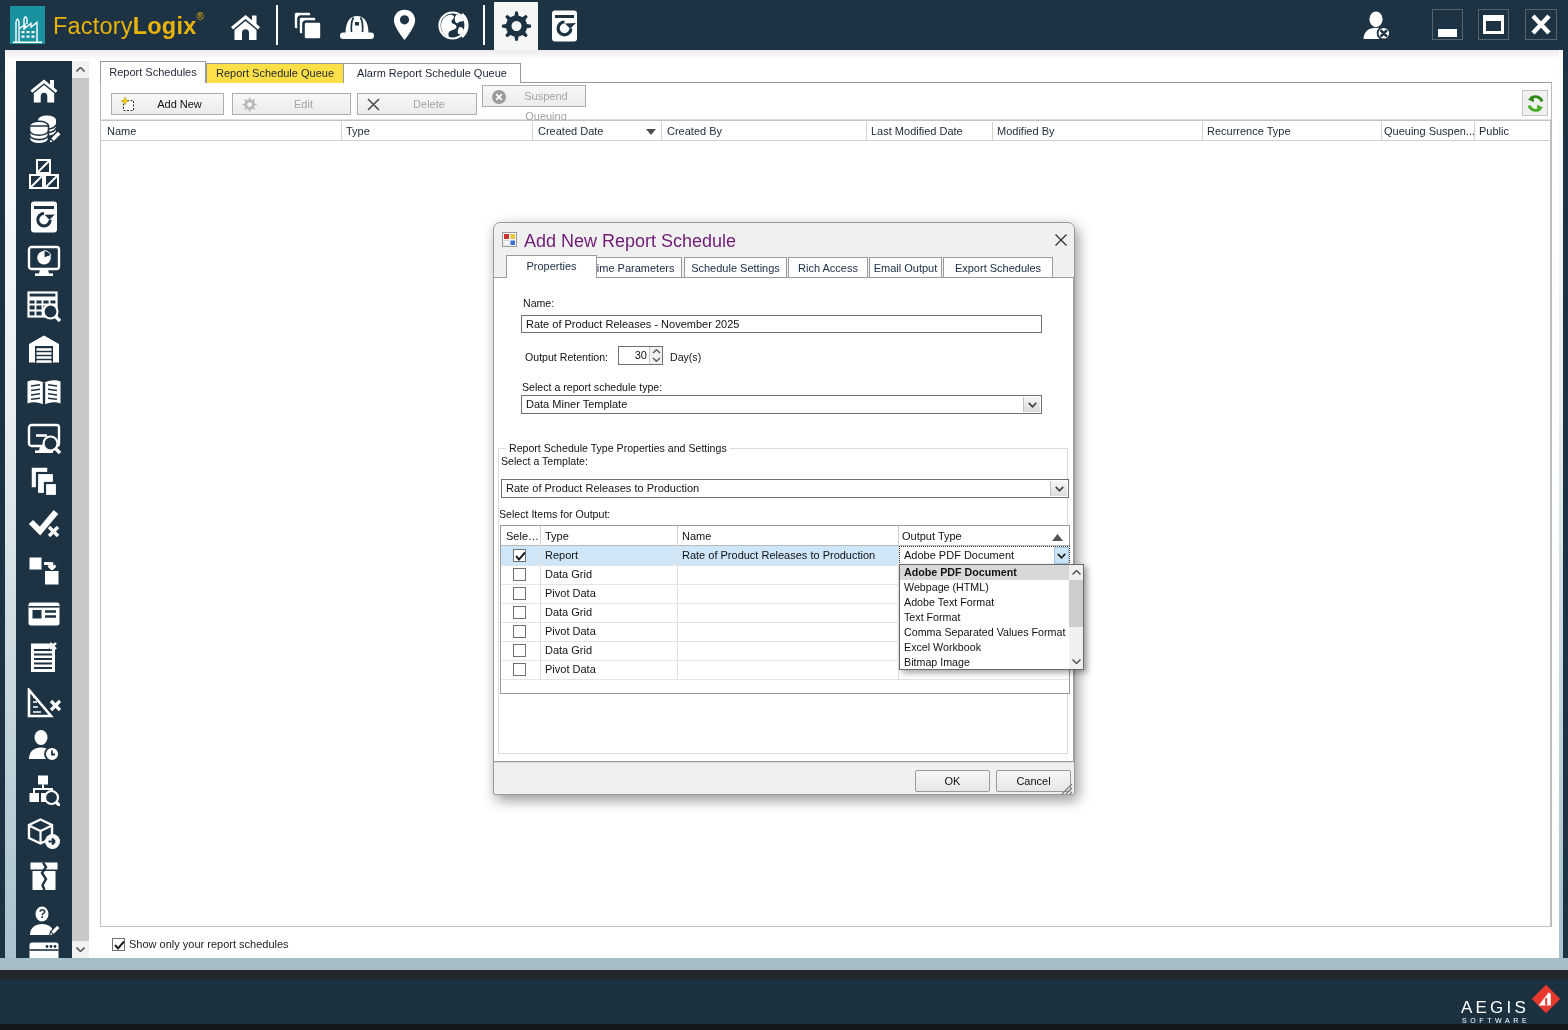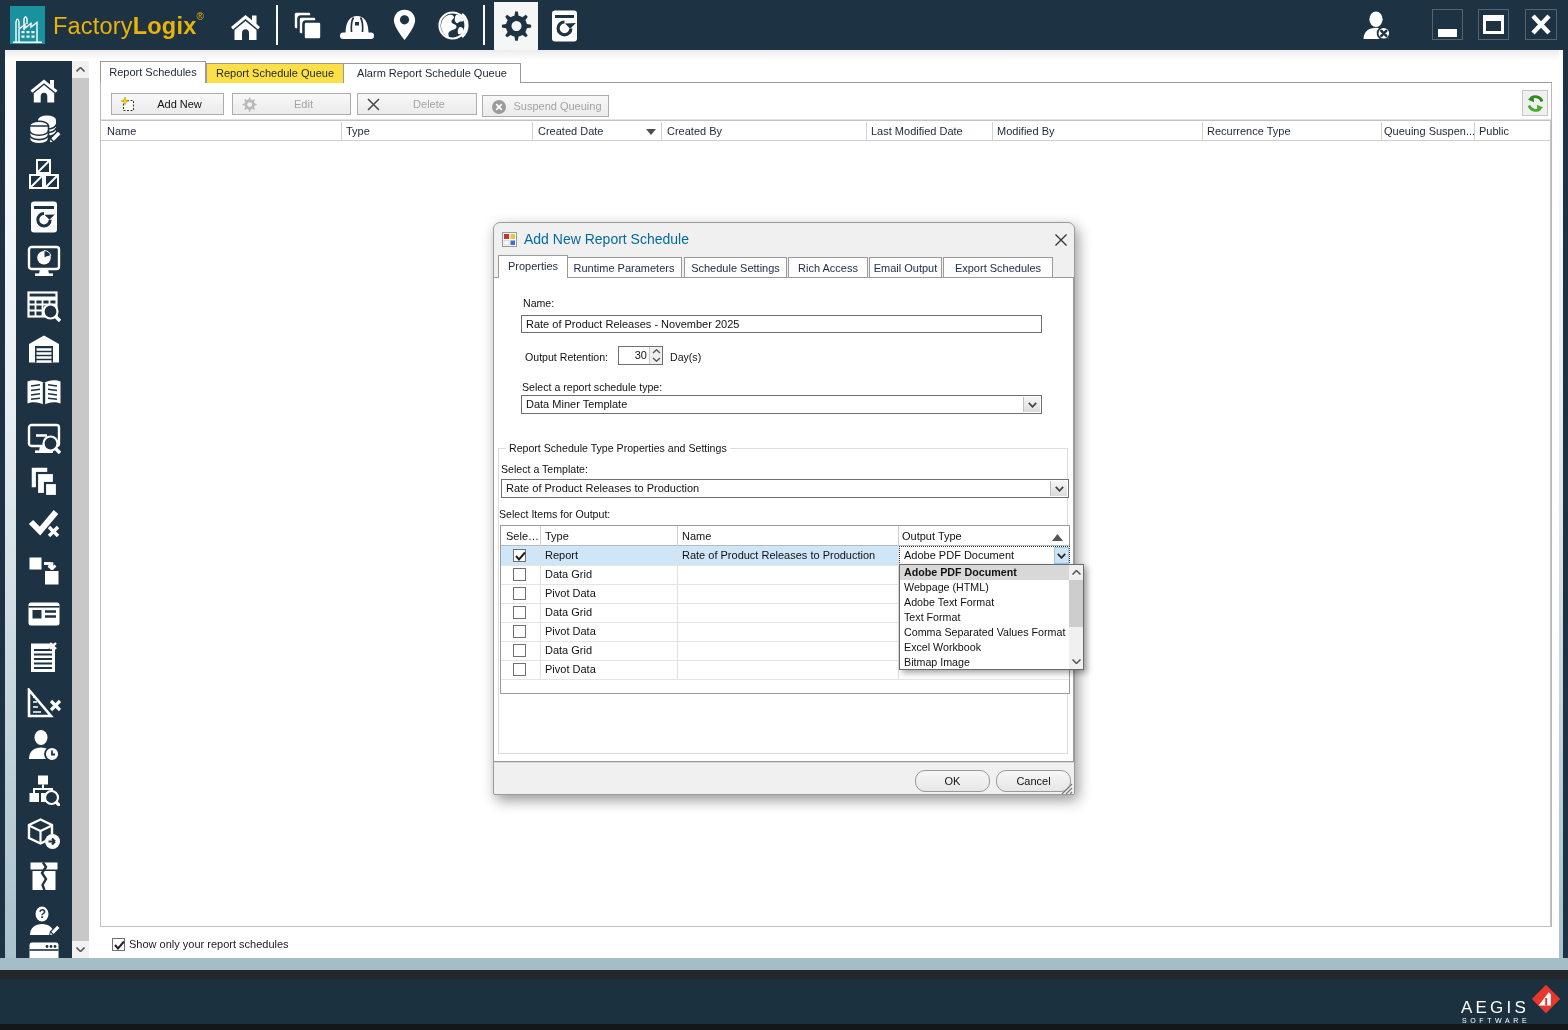--- a/index.html
+++ b/index.html
@@ -16,21 +16,21 @@
 .ck svg{position:absolute;left:0px;top:1px}
 .dlab{position:absolute;color:#111;font-size:10.6px}
 .combo{position:absolute;background:#fff;border:1px solid #707070;line-height:17px;color:#111}
 .cbtn{position:absolute;right:1px;top:1px;bottom:1px;width:17px;background:linear-gradient(#f6f6f6,#dcdcdc);border-left:1px solid #c0c0c0;display:flex;align-items:center;justify-content:center}
 .ditem{height:15px;line-height:15px;padding-left:4px;color:#111;white-space:nowrap;font-size:10.7px}
 .gcell{position:absolute;height:18px;line-height:18px;color:#111;white-space:nowrap}
 .gsep{position:absolute;top:0;width:1px;background:#d0d0d0}
 .rowsep{position:absolute;left:0;width:568px;height:1px;background:#e4e4e4}
 .dtab{position:absolute;top:34px;height:21px;background:#fdfdfd;border:1px solid #9a9a9a;border-bottom:none;text-align:center;line-height:20px;color:#20304a}
 .dtab.act{top:32px;height:23px;background:#fff;z-index:2}
-.wbtn{position:absolute;width:75px;height:22px;background:linear-gradient(#f6f6f6,#e7e7e7);border:1px solid #999;border-radius:10px;text-align:center;line-height:20px;color:#111}
+.wbtn{position:absolute;width:75px;height:22px;background:linear-gradient(#f6f6f6,#e7e7e7);border:1px solid #999;border-radius:2px;text-align:center;line-height:20px;color:#111}
 </style></head>
 <body>
 
 <div class="abs" style="left:5px;top:50px;width:1558px;height:908px;background:#fff"></div>
 <div class="abs" style="left:5px;top:50px;width:1554px;height:9px;background:linear-gradient(#ececee,#fdfdfd);z-index:1"></div>
 
 <div class="abs navy" id="topbar" style="left:0;top:0;width:1568px;height:50px">
  <div class="abs" style="left:10px;top:6px;width:35px;height:38px;background:#1a919f;display:flex;align-items:flex-end;justify-content:center">
   <svg width="29" height="30" viewBox="0 0 29 30">
    <g fill="none" stroke="#fff" stroke-width="1.4">
@@ -309,21 +309,21 @@
         <use href="#geari"></use>
       </svg>
   <span>Edit</span>
     </div>
  <div class="abs tbtn dis" style="left:256px;top:10px;width:120px">
   <svg class="abs" style="left:9px;top:4px" width="13" height="13" viewBox="0 0 13 13">
         <path d="M1 1 L12 12 M12 1 L1 12" stroke="#4d4d4d" stroke-width="1.6"></path>
       </svg>
   <span>Delete</span>
     </div>
- <div class="abs tbtn dis" style="left:381px;top:12px;width:127px">
+ <div class="abs tbtn dis" style="left:381px;top:2px;width:104px">
   <svg class="abs" style="left:9px;top:4px" width="14" height="14" viewBox="0 0 14 14">
         <circle cx="7" cy="7" r="7" fill="#9b9b9b"></circle>
         <path d="M4.2 4.2 L9.8 9.8 M9.8 4.2 L4.2 9.8" stroke="#fff" stroke-width="1.8"></path>
       </svg>
   <span>Suspend Queuing</span>
     </div>
  <div class="abs" style="left:1421px;top:7px;width:26px;height:26px;background:#f0f0f0;border:1px solid #c6c6c6;display:flex;align-items:center;justify-content:center">
   <svg width="19" height="19" viewBox="0 0 19 19">
    <path d="M16 7.5 A7 7 0 0 0 4.6 4.4" fill="none" stroke="#2f8a1c" stroke-width="2.8"></path>
    <polygon points="7.6,1.4 8.0,8.2 1.8,5.4" fill="#2f8a1c"></polygon>
@@ -372,31 +372,31 @@
 </div>
 
 <div class="abs" id="dialog" style="left:493px;top:222px;width:582px;height:573px;background:#f0f0f0;border:1px solid #9b9b9b;border-radius:7px 7px 2px 2px;box-shadow:3px 5px 14px rgba(0,0,0,.42);z-index:20">
  <svg class="abs" style="left:8px;top:9px" width="15" height="15" viewBox="0 0 15 15">
   <rect x="0.5" y="0.5" width="14" height="14" fill="#f8f8f8" stroke="#9a9a9a"></rect>
   <rect x="2" y="2" width="5" height="5" fill="#c93434"></rect>
       <rect x="8.5" y="2" width="4.5" height="5" fill="#e8c63a"></rect>
   <rect x="8.5" y="8.5" width="4.5" height="4.5" fill="#3a6fd8"></rect>
       <rect x="2" y="8.5" width="5" height="4.5" fill="#fff" stroke="#bbb" stroke-width="0.5"></rect>
  </svg>
- <div class="abs" style="left:30px;top:8px;font-size:14px;color:#0369a1">Add New Report Schedule</div>
+ <div class="abs" style="left:30px;top:8px;font-size:18px;color:#701a75">Add New Report Schedule</div>
  <svg class="abs" style="left:561px;top:11px" width="12" height="12" viewBox="0 0 12 12">
       <path d="M0.5 0.5 L11.5 11.5 M11.5 0.5 L0.5 11.5" stroke="#333" stroke-width="1.3"></path>
     </svg>
 
  <div class="dtab" style="left:72px;width:116px">Runtime Parameters</div>
  <div class="dtab" style="left:190px;width:103px">Schedule Settings</div>
  <div class="dtab" style="left:294px;width:80px">Rich Access</div>
  <div class="dtab" style="left:375px;width:73px">Email Output</div>
  <div class="dtab" style="left:449px;width:110px">Export Schedules</div>
- <div class="dtab act" style="left:4px;width:70px">Properties</div>
+ <div class="dtab act" style="left:12px;width:91px">Properties</div>
 
  <div class="abs" style="left:0px;top:54px;width:580px;height:485px;background:#fff;border:1px solid #9a9a9a;border-left:none"></div>
  <div class="dlab" style="left:29px;top:74px">Name:</div>
  <div class="abs" style="left:27px;top:92px;width:521px;height:18px;background:#fff;border:1px solid #707070;line-height:16px;padding-left:4px;color:#111">Rate of Product Releases - November 2025</div>
  <div class="dlab" style="left:31px;top:128px">Output Retention:</div>
  <div class="abs" style="left:124px;top:123px;width:45px;height:19px;background:#fff;border:1px solid #707070">
    <div class="abs" style="left:1px;top:0;width:27px;text-align:right;line-height:17px;color:#111">30</div>
    <div class="abs" style="right:0;top:0;width:13px;height:17px;background:#f0f0f0;border-left:1px solid #c9c9c9">
      <svg class="abs" style="left:2px;top:2px" width="9" height="5" viewBox="0 0 9 5">
           <path d="M1 4 L4.5 0.8 L8 4" fill="none" stroke="#555" stroke-width="1.4"></path>
@@ -411,21 +411,21 @@
  <div class="combo" style="left:27px;top:172px;width:521px;height:19px;padding-left:4px">Data Miner Template
   <div class="cbtn">
         <svg width="9" height="6" viewBox="0 0 9 6">
           <path d="M0.8 0.8 L4.5 4.8 L8.2 0.8" fill="none" stroke="#444" stroke-width="1.7"></path>
         </svg>
       </div>
  </div>
 
  <div class="abs" style="left:4px;top:225px;width:570px;height:306px;border:1px solid #dcdcdc"></div>
  <div class="dlab" style="left:12px;top:219px;background:#fff;padding:0 3px">Report Schedule Type Properties and Settings</div>
- <div class="dlab" style="left:7px;top:240px">Select a Template:</div>
+ <div class="dlab" style="left:7px;top:232px">Select a Template:</div>
  <div class="combo" style="left:7px;top:256px;width:568px;height:19px;padding-left:4px">Rate of Product Releases to Production
   <div class="cbtn">
         <svg width="9" height="6" viewBox="0 0 9 6">
           <path d="M0.8 0.8 L4.5 4.8 L8.2 0.8" fill="none" stroke="#444" stroke-width="1.7"></path>
         </svg>
       </div>
  </div>
  <div class="dlab" style="left:5px;top:285px">Select Items for Output:</div>
 
  <div class="abs" style="left:6px;top:302px;width:570px;height:169px;background:#fff;border:1px solid #9a9a9a">

